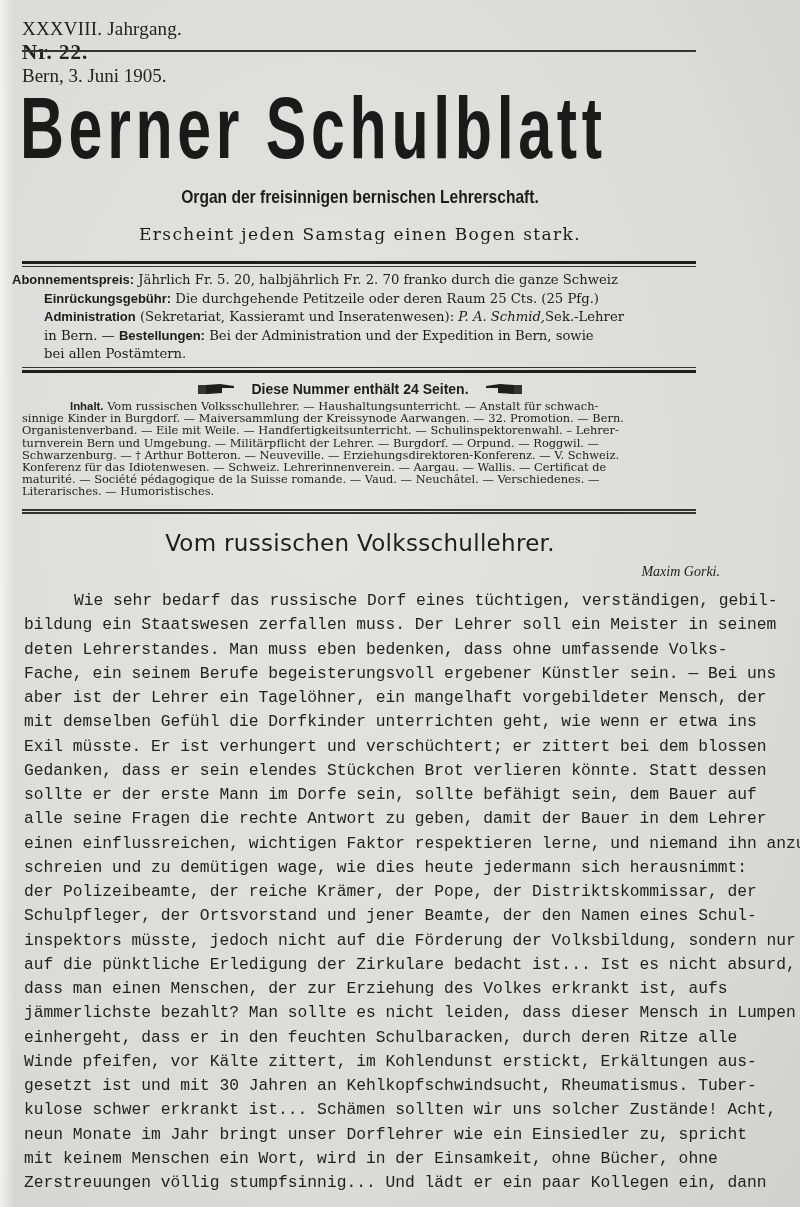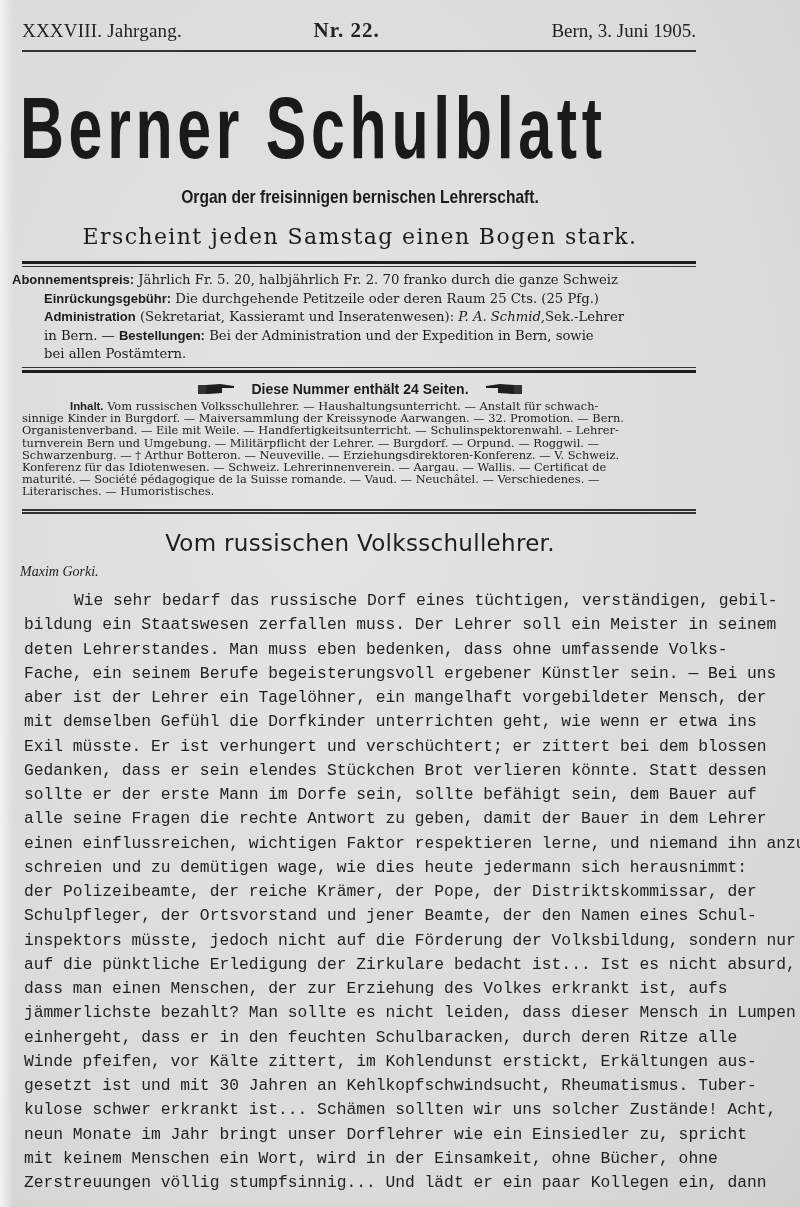--- a/index.html
+++ b/index.html
@@ -15,42 +15,42 @@
       background: radial-gradient(ellipse at 40% 40%, #e4e4e2 0%, #dadad8 70%, #d0d0ce 100%);
     }
     .left-shade {
       position: absolute; left: 0; top: 0; width: 14px; height: 1207px;
       background: linear-gradient(to right, #f2f2f2, rgba(220,220,218,0));
     }
 
     .masthead-top {
       position: absolute; top: 18px; left: 22px; width: 674px; height: 26px;
       display: flex; justify-content: space-between; align-items: baseline;
-      font-family: "Liberation Serif", serif; font-size: 19px; color: #222;
+      font-family: "Liberation Serif", serif; font-size: 19px; color: #222; flex-direction: column;
     }
     .masthead-top .vol { letter-spacing: 0.2px; }
     .masthead-top .nr { font-weight: bold; font-size: 21px; letter-spacing: 1px; margin-left: -40px; }
     .masthead-top .date { }
     .rule-thin { position: absolute; left: 22px; width: 674px; height: 1.5px; background: #333; }
 
     .title {
       position: absolute; top: 72px; left: 20px; width: 680px; height: 100px;
       font-family: "Liberation Sans", sans-serif; font-weight: bold;
       font-size: 78px; line-height: 100px; color: #1a1a1a;
       transform: scaleX(0.78) scaleY(1.12); transform-origin: left top;
       letter-spacing: 6px; white-space: nowrap;
     }
     .subtitle {
       position: absolute; top: 186px; left: 0; width: 720px; text-align: center;
       font-family: "Liberation Sans", sans-serif; font-weight: bold; font-size: 19px;
       transform: scaleX(0.82); transform-origin: center;
     }
     .tagline {
       position: absolute; top: 224px; left: 0; width: 720px; text-align: center;
-      font-family: "DejaVu Serif", serif; font-size: 22px; letter-spacing: 1.4px;
+      font-family: "DejaVu Serif", serif; font-size: 17px; letter-spacing: 1.4px;
     }
     .rule-thick { position: absolute; left: 22px; width: 674px; height: 3px; background: #1e1e1e; }
     .rule-hair { position: absolute; left: 22px; width: 674px; height: 1px; background: #333; }
 
     .info {
       position: absolute; top: 271px; left: 12px; width: 674px;
       font-family: "DejaVu Serif", serif; font-size: 13.2px; line-height: 18.5px;
       text-align: justify; color: #1c1c1c;
     }
     .info .lbl { font-family: "Liberation Sans", sans-serif; font-weight: bold; font-size: 13px; }
@@ -72,22 +72,22 @@
     .contents .line { display: flex; justify-content: space-between; white-space: nowrap; }
     .contents .first { padding-left: 48px; }
     .contents .lbl { font-family: "Liberation Sans", sans-serif; font-weight: bold; text-align: center; }
 
     .article-title {
       position: absolute; top: 530px; left: 0; width: 720px; text-align: center;
       font-family: "DejaVu Sans", sans-serif; font-size: 23px; letter-spacing: 0.3px;
       color: #1e1e1e;
     }
     .author {
-      position: absolute; top: 564px; left: 0; width: 720px; text-align: left;
-      font-family: "Liberation Serif", serif; font-style: italic; font-size: 14px; margin-left: 20px;
+      position: absolute; top: 564px; left: 0; width: 720px; text-align: right;
+      font-family: "Liberation Serif", serif; font-style: italic; font-size: 14px;
     }
     .body-text {
       position: absolute; top: 589px; left: 24px; width: 672px;
       font-family: Liberation Mono, monospace; font-size: 16.3px; line-height: 24.25px;
       color: #222;
     }
     .body-text .line { display: flex; justify-content: space-between; white-space: nowrap; }
     .body-text .first { padding-left: 50px; }
   </style>
 </head>

